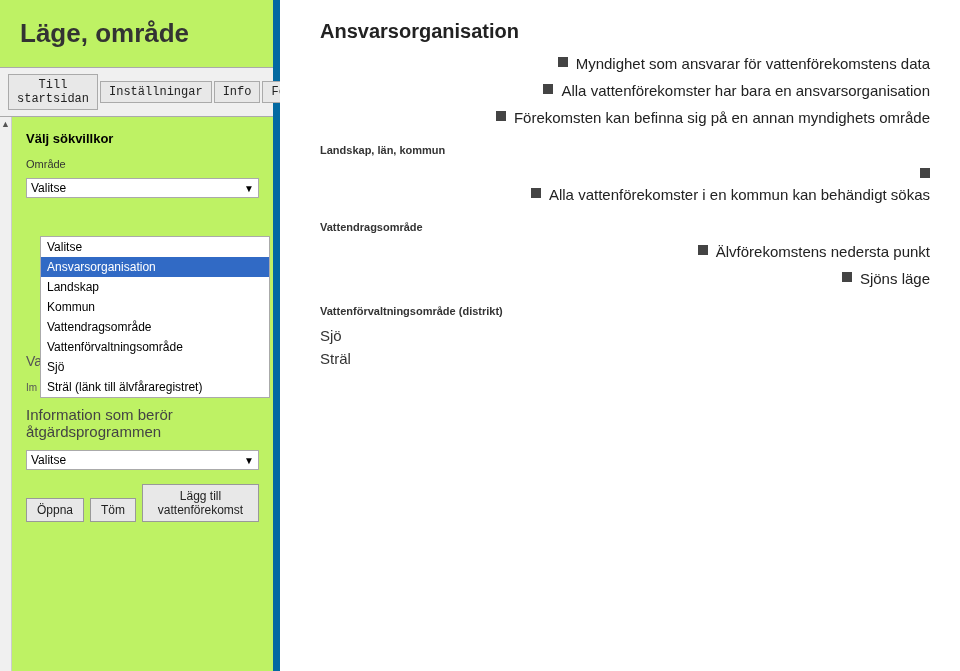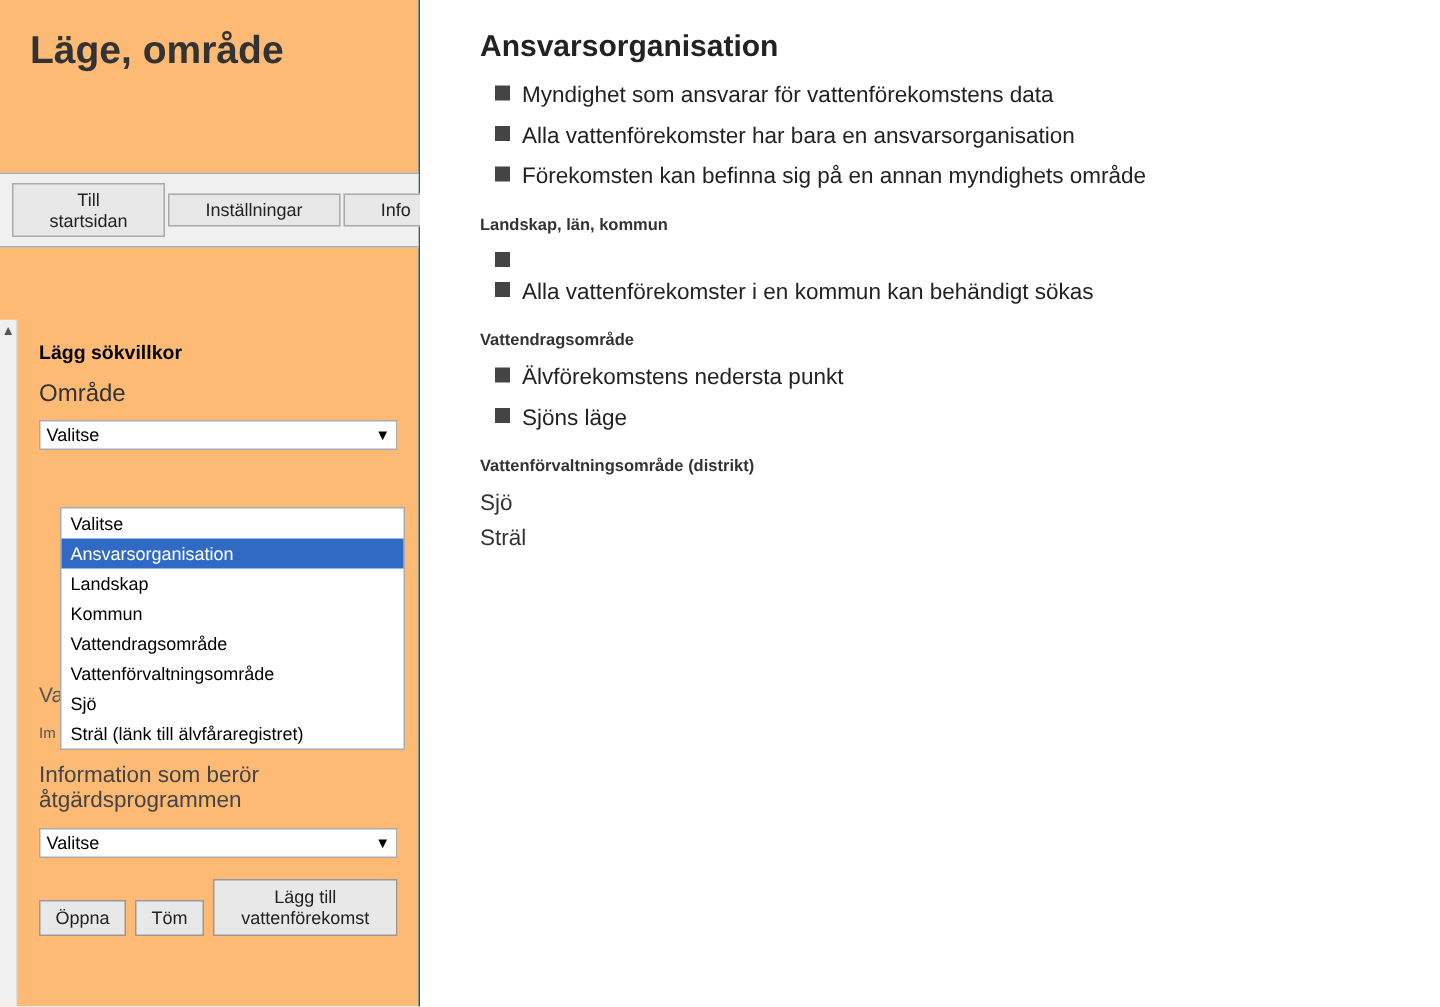--- a/index.html
+++ b/index.html
@@ -9,26 +9,25 @@
       width: 960px;
       height: 671px;
       overflow: hidden;
       display: flex;
     }
 
     
     .left-panel {
       width: 280px;
       min-width: 280px;
-      background: #fdba74;
-      border-right: 1px solid #0369a1;
+      background: #bef264;
+      border-right: 7px solid #0369a1;
       display: flex;
       flex-direction: column;
       padding: 0;
-      gap: 48px;
     }
 
     .page-title {
       font-size: 26px;
       font-weight: bold;
       color: #333;
       padding: 18px 20px 18px 20px;
     }
 
     
@@ -38,45 +37,46 @@
       padding: 6px 8px;
       gap: 2px;
       border-top: 1px solid #aaa;
       border-bottom: 1px solid #aaa;
       background: #f0f0f0;
     }
 
     .nav-btn {
       background: #e8e8e8;
       border: 1px solid #aaa;
-      padding: 3px 24px;
+      padding: 3px 8px;
       font-size: 12px;
       cursor: pointer;
       color: #222;
+      font-family: Liberation Mono, monospace;
     }
 
     
     .form-area {
       flex: 1;
       padding: 10px 14px;
       display: flex;
       flex-direction: column;
       gap: 6px;
       position: relative;
     }
 
     .section-label {
       font-weight: bold;
       font-size: 13px;
       color: #000;
       margin-top: 4px;
     }
 
     .field-label {
-      font-size: 16px;
+      font-size: 11px;
       color: #333;
       margin-top: 6px;
       margin-bottom: 2px;
     }
 
     
     .dropdown-open {
       position: absolute;
       top: 58px;
       left: 14px;
@@ -143,20 +143,21 @@
     }
 
     .bullet-list li {
       display: flex;
       align-items: flex-start;
       gap: 8px;
       font-size: 15px;
       color: #222;
       margin-bottom: 6px;
       line-height: 1.4;
+      justify-content: flex-end;
     }
 
     .bullet-square {
       display: inline-block;
       width: 10px;
       min-width: 10px;
       height: 10px;
       background: #444;
       margin-top: 4px;
     }
@@ -215,21 +216,21 @@
     <button class="nav-btn">Feedback</button>
     <button class="nav-btn">Exit</button>
     <button class="nav-btn">?</button>
   </div>
 
   <div class="left-inner">
     <div class="scroll-bar-left">
       <span class="scroll-arrow">▲</span>
     </div>
     <div class="form-area">
-      <div class="section-label">Lägg sökvillkor</div>
+      <div class="section-label">Välj sökvillkor</div>
 
       <div class="field-label">Område</div>
 
       <div style="position:relative;">
         <div style="display:flex;align-items:center;border:1px solid #aaa;padding:2px 4px;background:#fff;font-size:12px;cursor:pointer;">
           <span>Valitse</span>
           <span style="margin-left:auto;font-size:10px;">▼</span>
         </div>
 
         <div class="dropdown-open">

